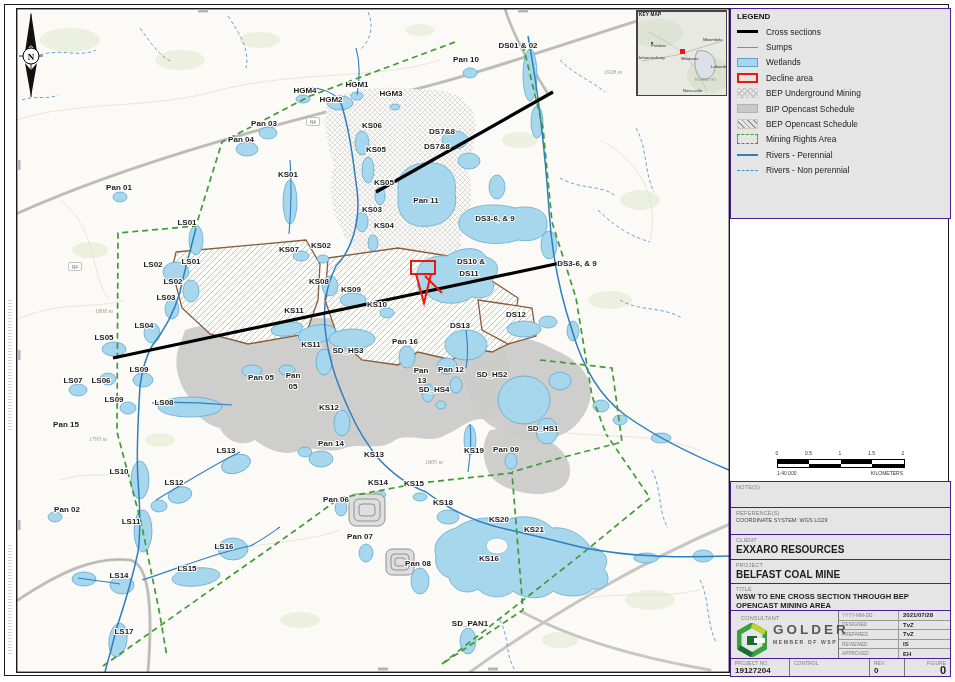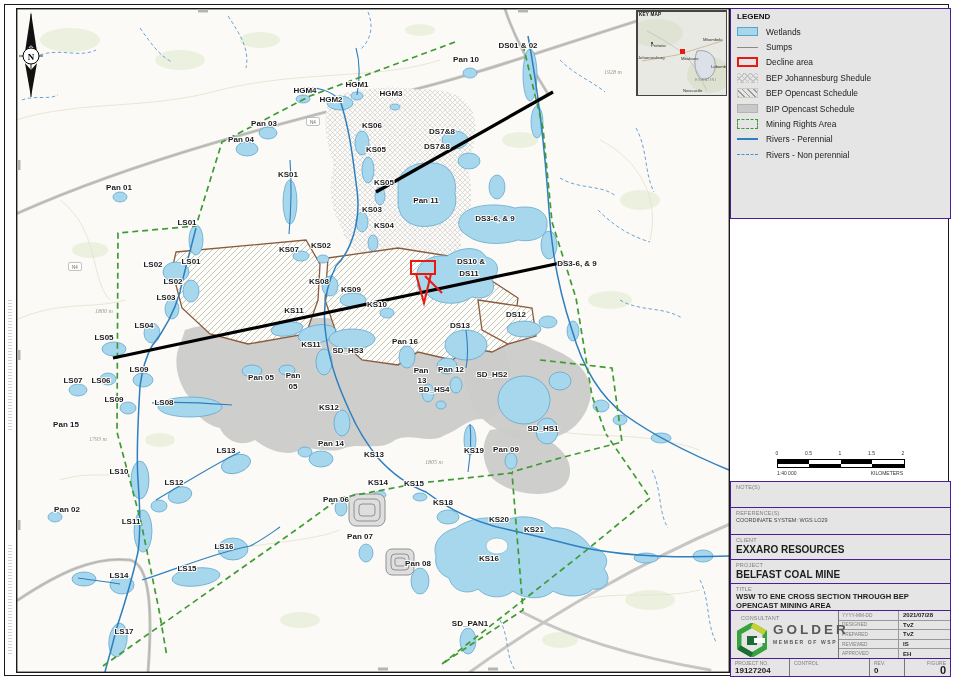--- a/index.html
+++ b/index.html
@@ -465,42 +465,46 @@
         <text x="46" y="81" class="kcity">Newcastle</text>
       </g>
     <rect x="0.5" y="0.5" width="90" height="85" fill="none" stroke="#444" stroke-width="1"></rect>
   </svg>
 </div>
 
 <div id="legend" class="sec">
   <div id="legend-title">LEGEND</div>
   <div>
       <div class="lg-item">
+        <span class="sw sw-line-black-thick"></span>
+        <span class="lg-label">Cross sections</span>
+      </div>
+      <div class="lg-item">
+        <span class="sw sw-line-gray"></span>
+        <span class="lg-label">Sumps</span>
+      </div>
+      <div class="lg-item">
         <span class="sw sw-fill-lightblue"></span>
         <span class="lg-label">Wetlands</span>
       </div>
       <div class="lg-item">
-        <span class="sw sw-line-gray"></span>
-        <span class="lg-label">Sumps</span>
-      </div>
-      <div class="lg-item">
         <span class="sw sw-outline-red"></span>
         <span class="lg-label">Decline area</span>
       </div>
       <div class="lg-item">
         <span class="sw sw-hatch-diamond"></span>
-        <span class="lg-label">BEP Johannesburg Shedule</span>
+        <span class="lg-label">BEP Underground Mining</span>
+      </div>
+      <div class="lg-item">
+        <span class="sw sw-fill-gray"></span>
+        <span class="lg-label">BIP Opencast Schedule</span>
       </div>
       <div class="lg-item">
         <span class="sw sw-hatch-diagonal"></span>
         <span class="lg-label">BEP Opencast Schedule</span>
-      </div>
-      <div class="lg-item">
-        <span class="sw sw-fill-gray"></span>
-        <span class="lg-label">BIP Opencast Schedule</span>
       </div>
       <div class="lg-item">
         <span class="sw sw-dash-green"></span>
         <span class="lg-label">Mining Rights Area</span>
       </div>
       <div class="lg-item">
         <span class="sw sw-line-blue"></span>
         <span class="lg-label">Rivers - Perennial</span>
       </div>
       <div class="lg-item">

